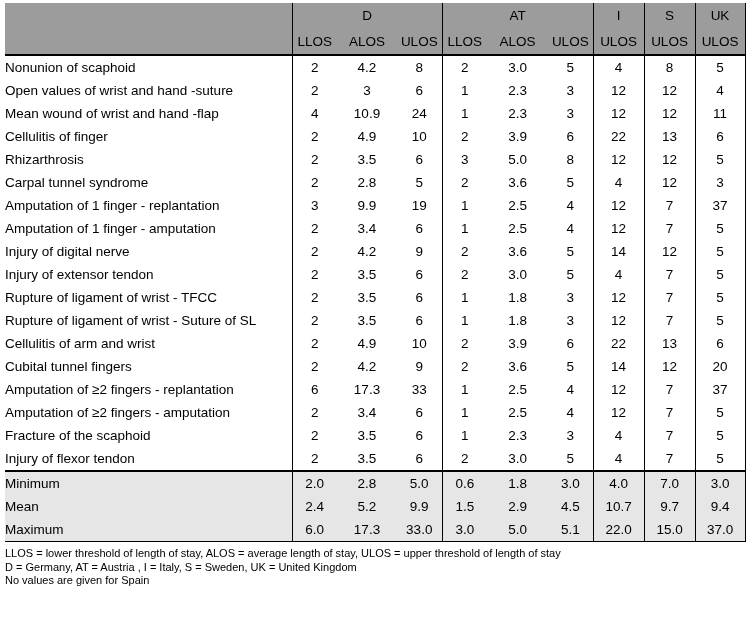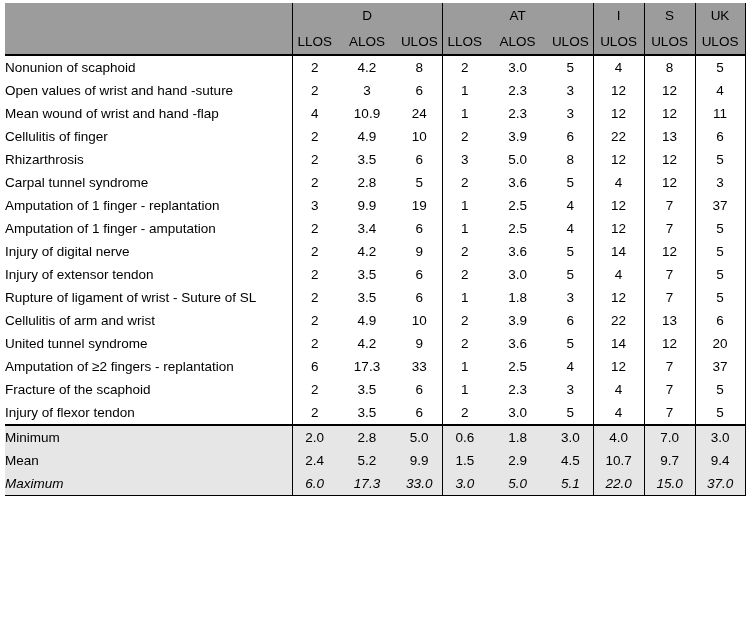--- a/index.html
+++ b/index.html
@@ -40,21 +40,21 @@
     text-align: center;
   }
   td.name, th.name {
     text-align: left;
     padding-left: 4px;
   }
   .bl { border-left: 1.5px solid #000; }
   .br { border-right: 1.5px solid #000; }
   tr.summary td { background: #e6e6e6; }
   tr.sfirst td { border-top: 2px solid #000; margin-left: 32px; }
-  tr.slast td { border-bottom: 1.5px solid #000; font-style: italic; }
+  tr.slast td { border-bottom: 1.5px solid #000; }
   .footnotes {
     margin: 5px 0 0 5px;
     font-size: 11px;
     line-height: 13.5px;
   }
 </style>
 </head>
 <body>
 
 <div class="page">
@@ -209,20 +209,32 @@
           <td>3.5</td>
           <td>6</td>
           <td class="bl">2</td>
           <td>3.0</td>
           <td>5</td>
           <td class="bl">4</td>
           <td class="bl">7</td>
           <td class="bl br">5</td>
         </tr>
         <tr>
+          <td class="name">Rupture of ligament of wrist - TFCC</td>
+          <td class="bl">2</td>
+          <td>3.5</td>
+          <td>6</td>
+          <td class="bl">1</td>
+          <td>1.8</td>
+          <td>3</td>
+          <td class="bl">12</td>
+          <td class="bl">7</td>
+          <td class="bl br">5</td>
+        </tr>
+        <tr>
           <td class="name">Rupture of ligament of wrist - Suture of SL</td>
           <td class="bl">2</td>
           <td>3.5</td>
           <td>6</td>
           <td class="bl">1</td>
           <td>1.8</td>
           <td>3</td>
           <td class="bl">12</td>
           <td class="bl">7</td>
           <td class="bl br">5</td>
@@ -233,21 +245,21 @@
           <td>4.9</td>
           <td>10</td>
           <td class="bl">2</td>
           <td>3.9</td>
           <td>6</td>
           <td class="bl">22</td>
           <td class="bl">13</td>
           <td class="bl br">6</td>
         </tr>
         <tr>
-          <td class="name">United tunnel syndrome</td>
+          <td class="name">Cubital tunnel fingers</td>
           <td class="bl">2</td>
           <td>4.2</td>
           <td>9</td>
           <td class="bl">2</td>
           <td>3.6</td>
           <td>5</td>
           <td class="bl">14</td>
           <td class="bl">12</td>
           <td class="bl br">20</td>
         </tr>
@@ -255,20 +267,32 @@
           <td class="name">Amputation of ≥2 fingers - replantation</td>
           <td class="bl">6</td>
           <td>17.3</td>
           <td>33</td>
           <td class="bl">1</td>
           <td>2.5</td>
           <td>4</td>
           <td class="bl">12</td>
           <td class="bl">7</td>
           <td class="bl br">37</td>
+        </tr>
+        <tr>
+          <td class="name">Amputation of ≥2 fingers - amputation</td>
+          <td class="bl">2</td>
+          <td>3.4</td>
+          <td>6</td>
+          <td class="bl">1</td>
+          <td>2.5</td>
+          <td>4</td>
+          <td class="bl">12</td>
+          <td class="bl">7</td>
+          <td class="bl br">5</td>
         </tr>
         <tr>
           <td class="name">Fracture of the scaphoid</td>
           <td class="bl">2</td>
           <td>3.5</td>
           <td>6</td>
           <td class="bl">1</td>
           <td>2.3</td>
           <td>3</td>
           <td class="bl">4</td>
@@ -319,14 +343,19 @@
           <td class="bl">3.0</td>
           <td>5.0</td>
           <td>5.1</td>
           <td class="bl">22.0</td>
           <td class="bl">15.0</td>
           <td class="bl br">37.0</td>
         </tr>
       </tbody>
   </table>
 
+  <div class="footnotes">
+    <div>LLOS = lower threshold of length of stay, ALOS = average length of stay, ULOS = upper threshold of length of stay</div>
+    <div>D = Germany, AT = Austria , I = Italy, S = Sweden, UK = United Kingdom</div>
+    <div>No values are given for Spain</div>
+  </div>
 
 </div>
 
 </body></html>

